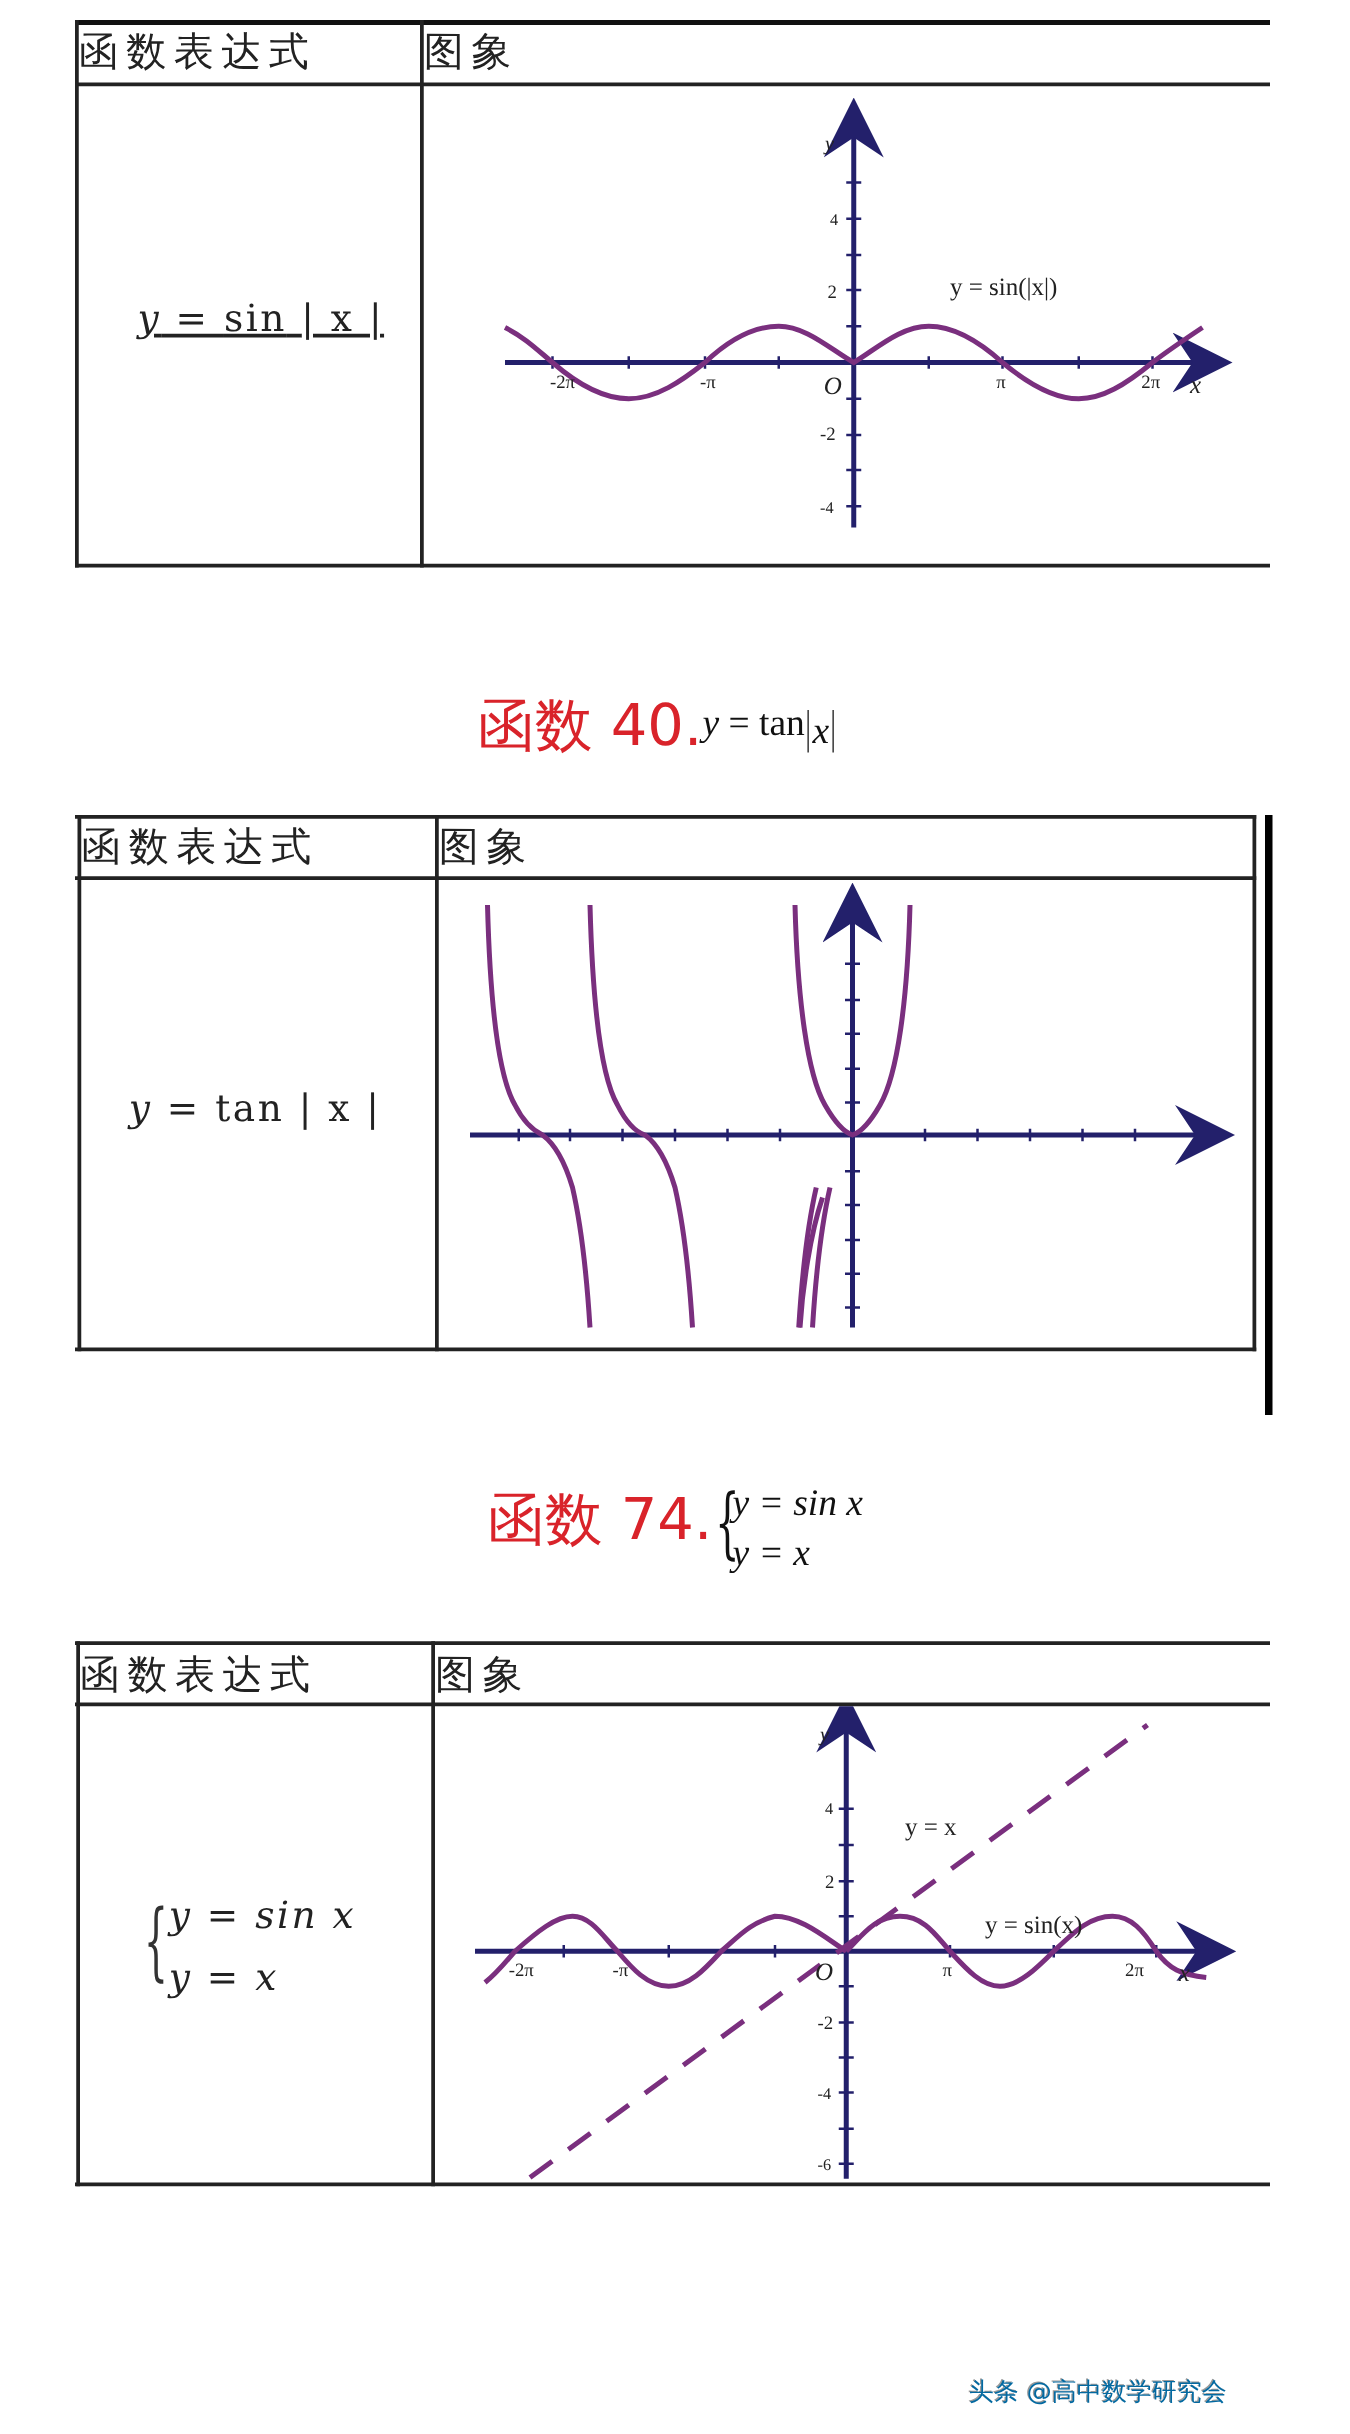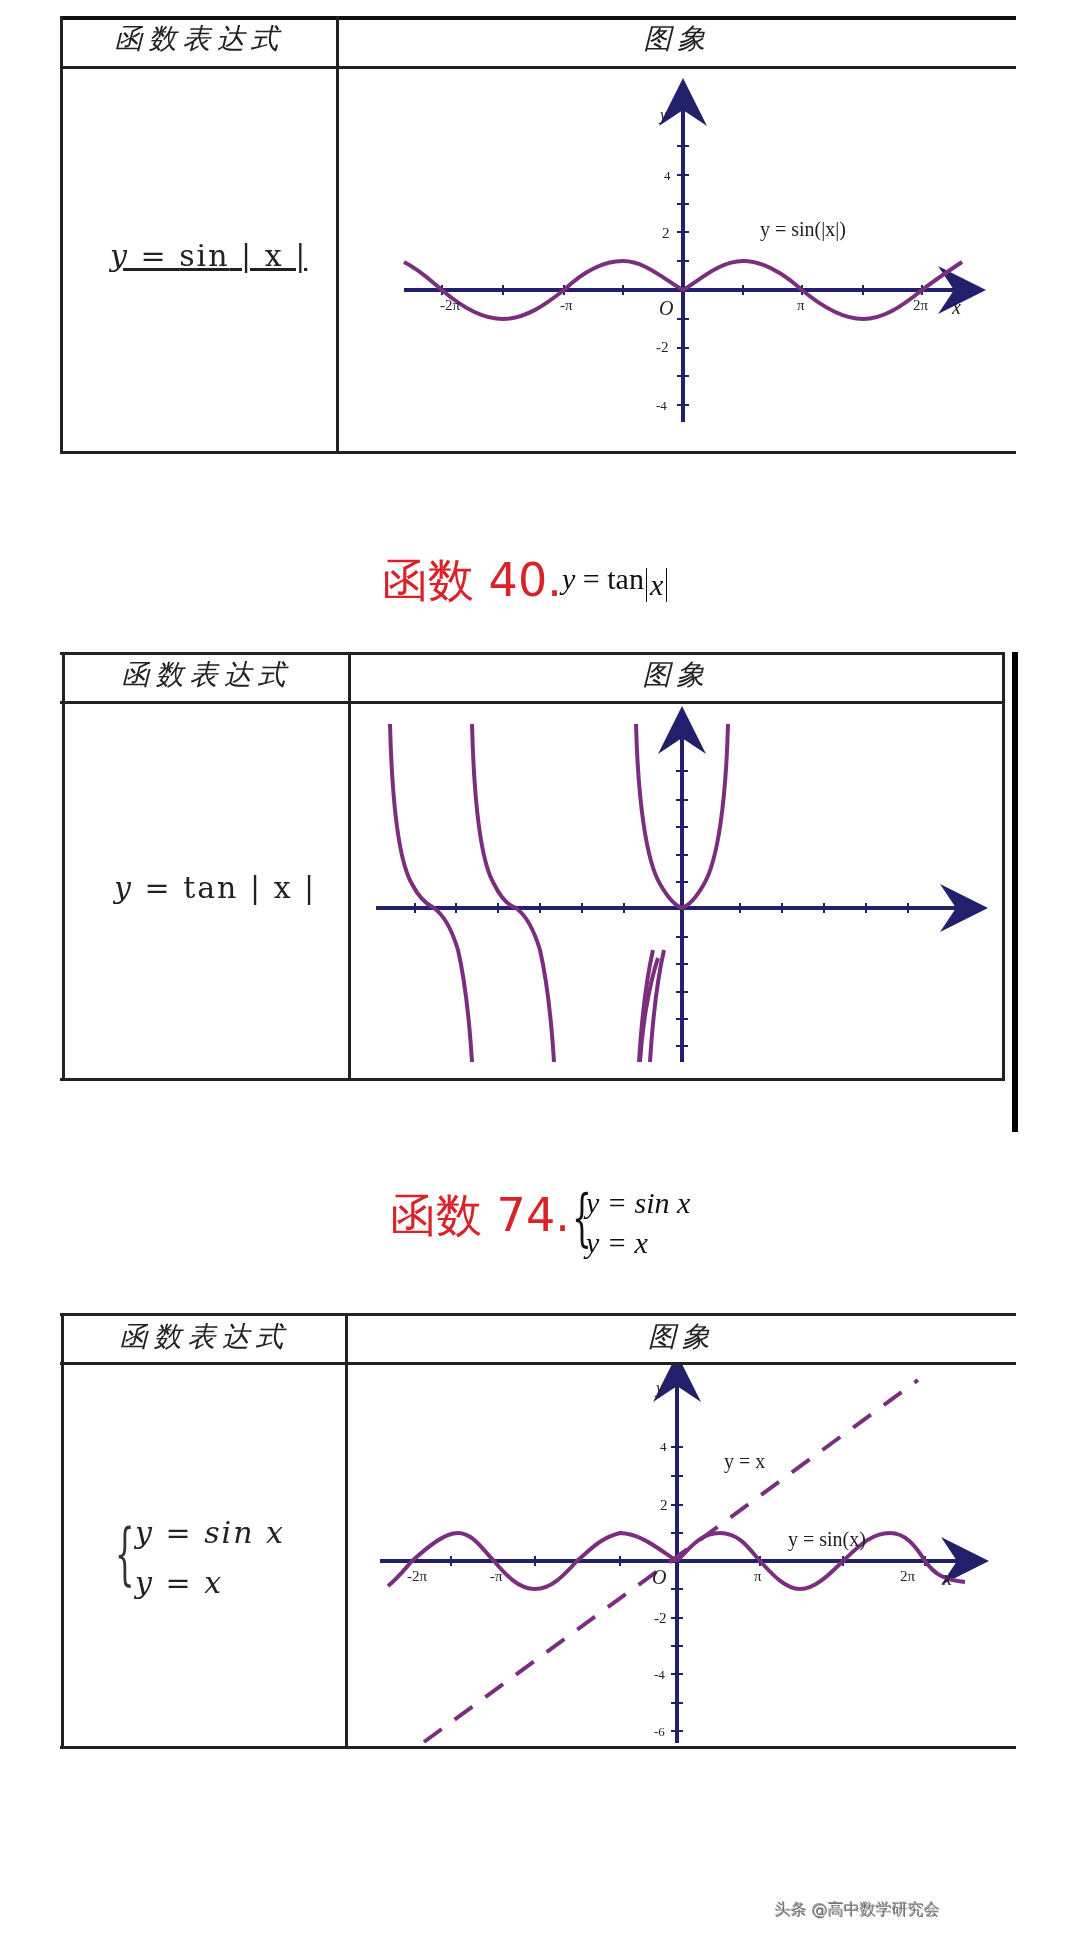--- a/index.html
+++ b/index.html
@@ -2,31 +2,31 @@
 <html><head>
 <meta charset="utf-8">
 <style>
   html, body { margin: 0; padding: 0; background: #ffffff; }
   body { width: 1080px; height: 1947px; position: relative; overflow: hidden;
          font-family: "DejaVu Serif", serif; color: #111; }
   .abs { position: absolute; }
   .tbl { position: absolute; box-sizing: border-box; }
   .hline { position: absolute; height: 3px; background: #222; }
   .vline { position: absolute; width: 3px; background: #222; }
-  .hdr-text { position: absolute; font-family: "DejaVu Sans", sans-serif; font-size: 28px;
-              color: #222; letter-spacing: 6px; text-align: center; font-style: italic; }
+  .hdr-text { position: absolute; font-family: "DejaVu Sans", sans-serif; font-size: 32px;
+              color: #222; letter-spacing: 6px; text-align: left; }
   .expr { position: absolute; font-family: "DejaVu Serif", serif; font-size: 30px; color: #222;
           letter-spacing: 2px; white-space: nowrap; }
   .expr i { font-style: italic; }
   .section-title { position: absolute; font-family: "DejaVu Sans", sans-serif; color: #d9232a;
                    font-size: 46px; white-space: nowrap; }
   .section-formula { position: absolute; font-family: "Liberation Serif", serif; font-size: 30px;
                      color: #111; white-space: nowrap; }
   .section-formula i { font-style: italic; }
-  .watermark { position: absolute; font-family: "DejaVu Sans", sans-serif; font-size: 16px; color: #737373;
+  .watermark { position: absolute; font-family: "DejaVu Sans", sans-serif; font-size: 20px; color: #0369a1;
                text-shadow: 1px 1px 0 #fff, -1px -1px 0 #999; white-space: nowrap; }
   svg text { font-family: "Liberation Serif", serif; }
 </style>
 </head>
 <body>
 
 <div class="tbl" style="left:0;top:0;width:1080px;height:470px;">
   <div class="hline" style="left:60px;top:16px;width:956px;height:4px;background:#111;"></div>
   <div class="hline" style="left:60px;top:66px;width:956px;"></div>
   <div class="hline" style="left:60px;top:451px;width:956px;"></div>
@@ -97,21 +97,21 @@
   <div class="hline" style="left:60px;top:701px;width:945px;"></div>
   <div class="hline" style="left:60px;top:1078px;width:945px;"></div>
   <div class="vline" style="left:62px;top:652px;height:429px;"></div>
   <div class="vline" style="left:348px;top:652px;height:429px;"></div>
   <div class="vline" style="left:1002px;top:652px;height:429px;"></div>
   <div class="vline" style="left:1012px;top:652px;height:480px;width:6px;background:#000;"></div>
 
   <div class="hdr-text" style="left:65px;top:656px;width:283px;">函数表达式</div>
   <div class="hdr-text" style="left:351px;top:656px;width:651px;">图象</div>
 
-  <div class="expr" style="left:114px;top:870px;">
+  <div class="expr" style="left:103px;top:870px;">
     <i>y</i><span> = </span><span>tan</span> <span>| x |</span>
   </div>
 
   <svg class="abs" style="left:352px;top:704px;" width="650" height="374" viewBox="352 704 650 374">
     <defs>
       <marker id="arr2" markerWidth="12" markerHeight="12" refX="6" refY="6" orient="auto">
           <path d="M0,0 L12,6 L0,12 L4,6 Z" fill="#23206b"></path>
         </marker>
     </defs>
     <line x1="376" y1="908" x2="964" y2="908" stroke="#23206b" stroke-width="4" marker-end="url(#arr2)"></line>

